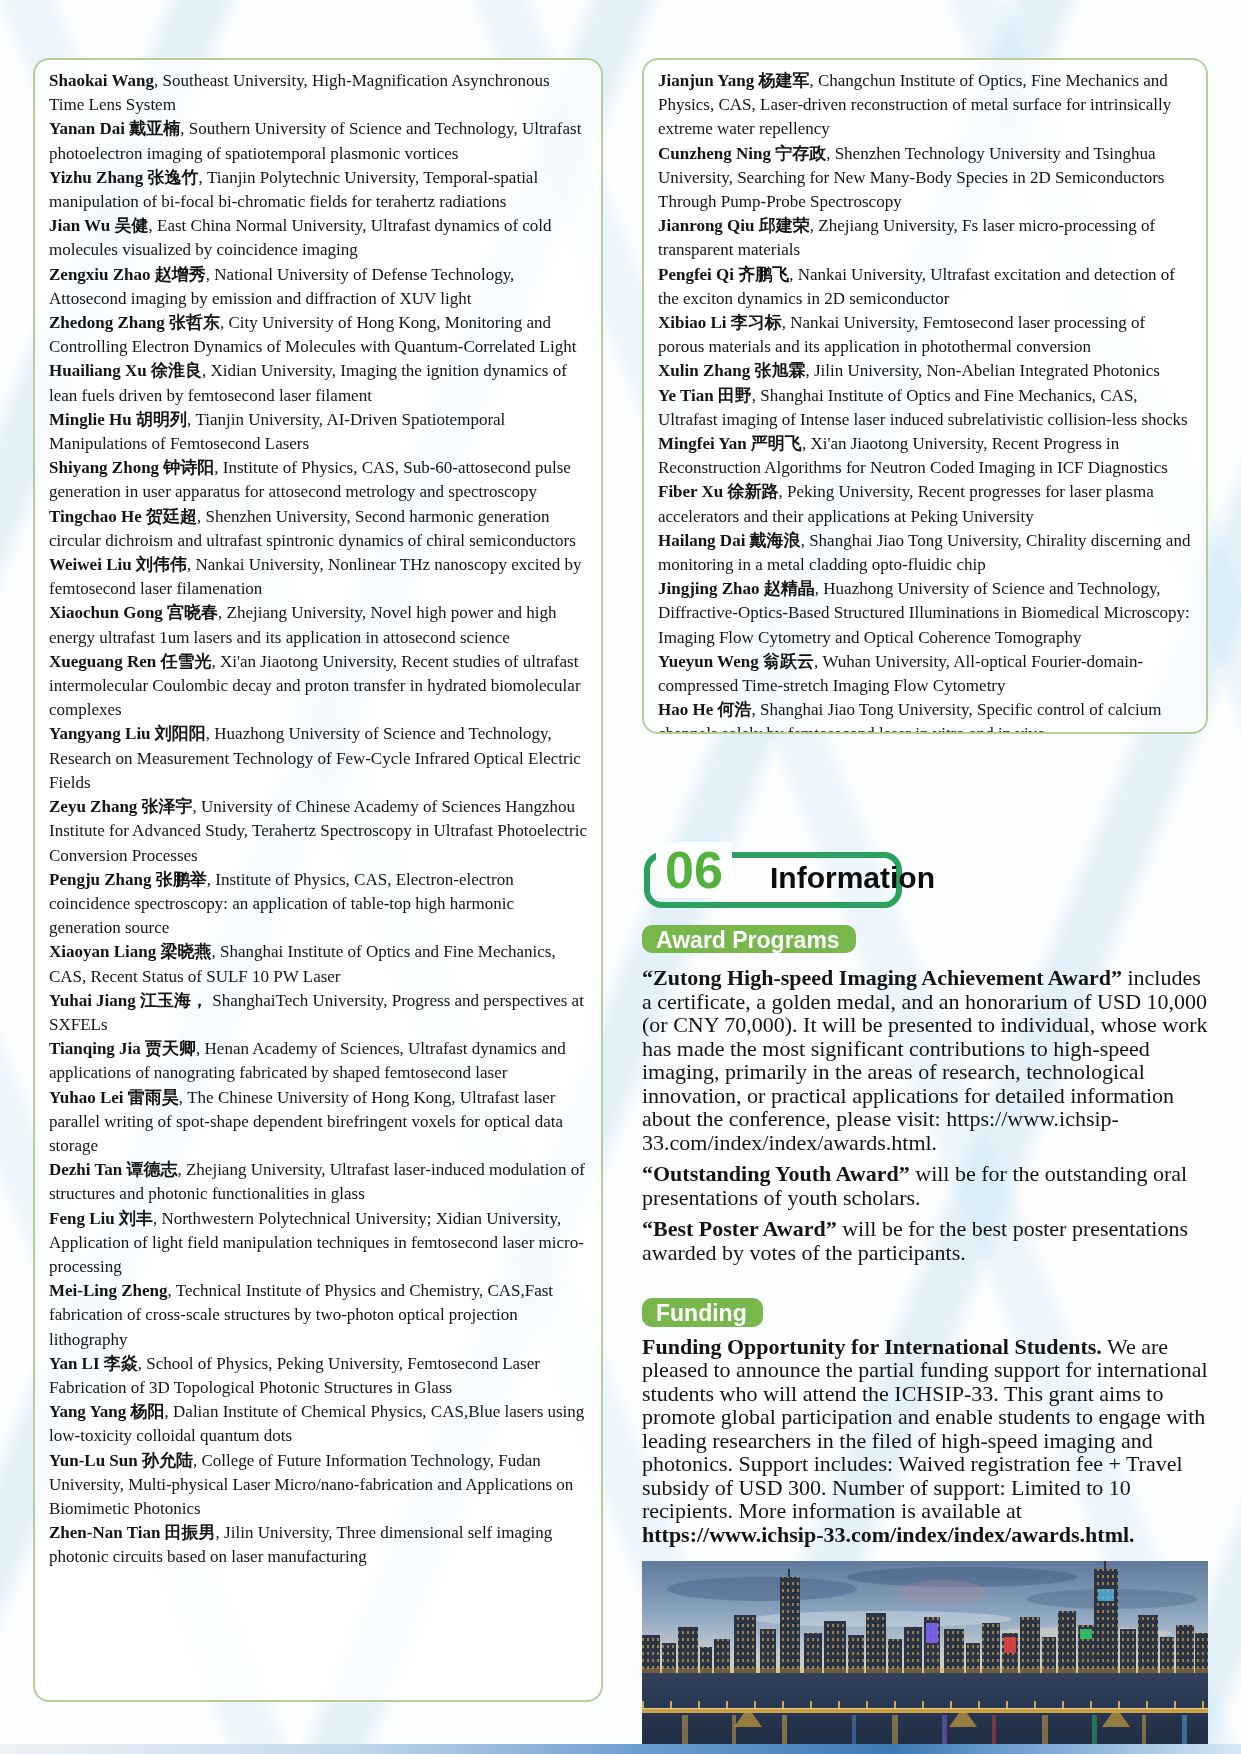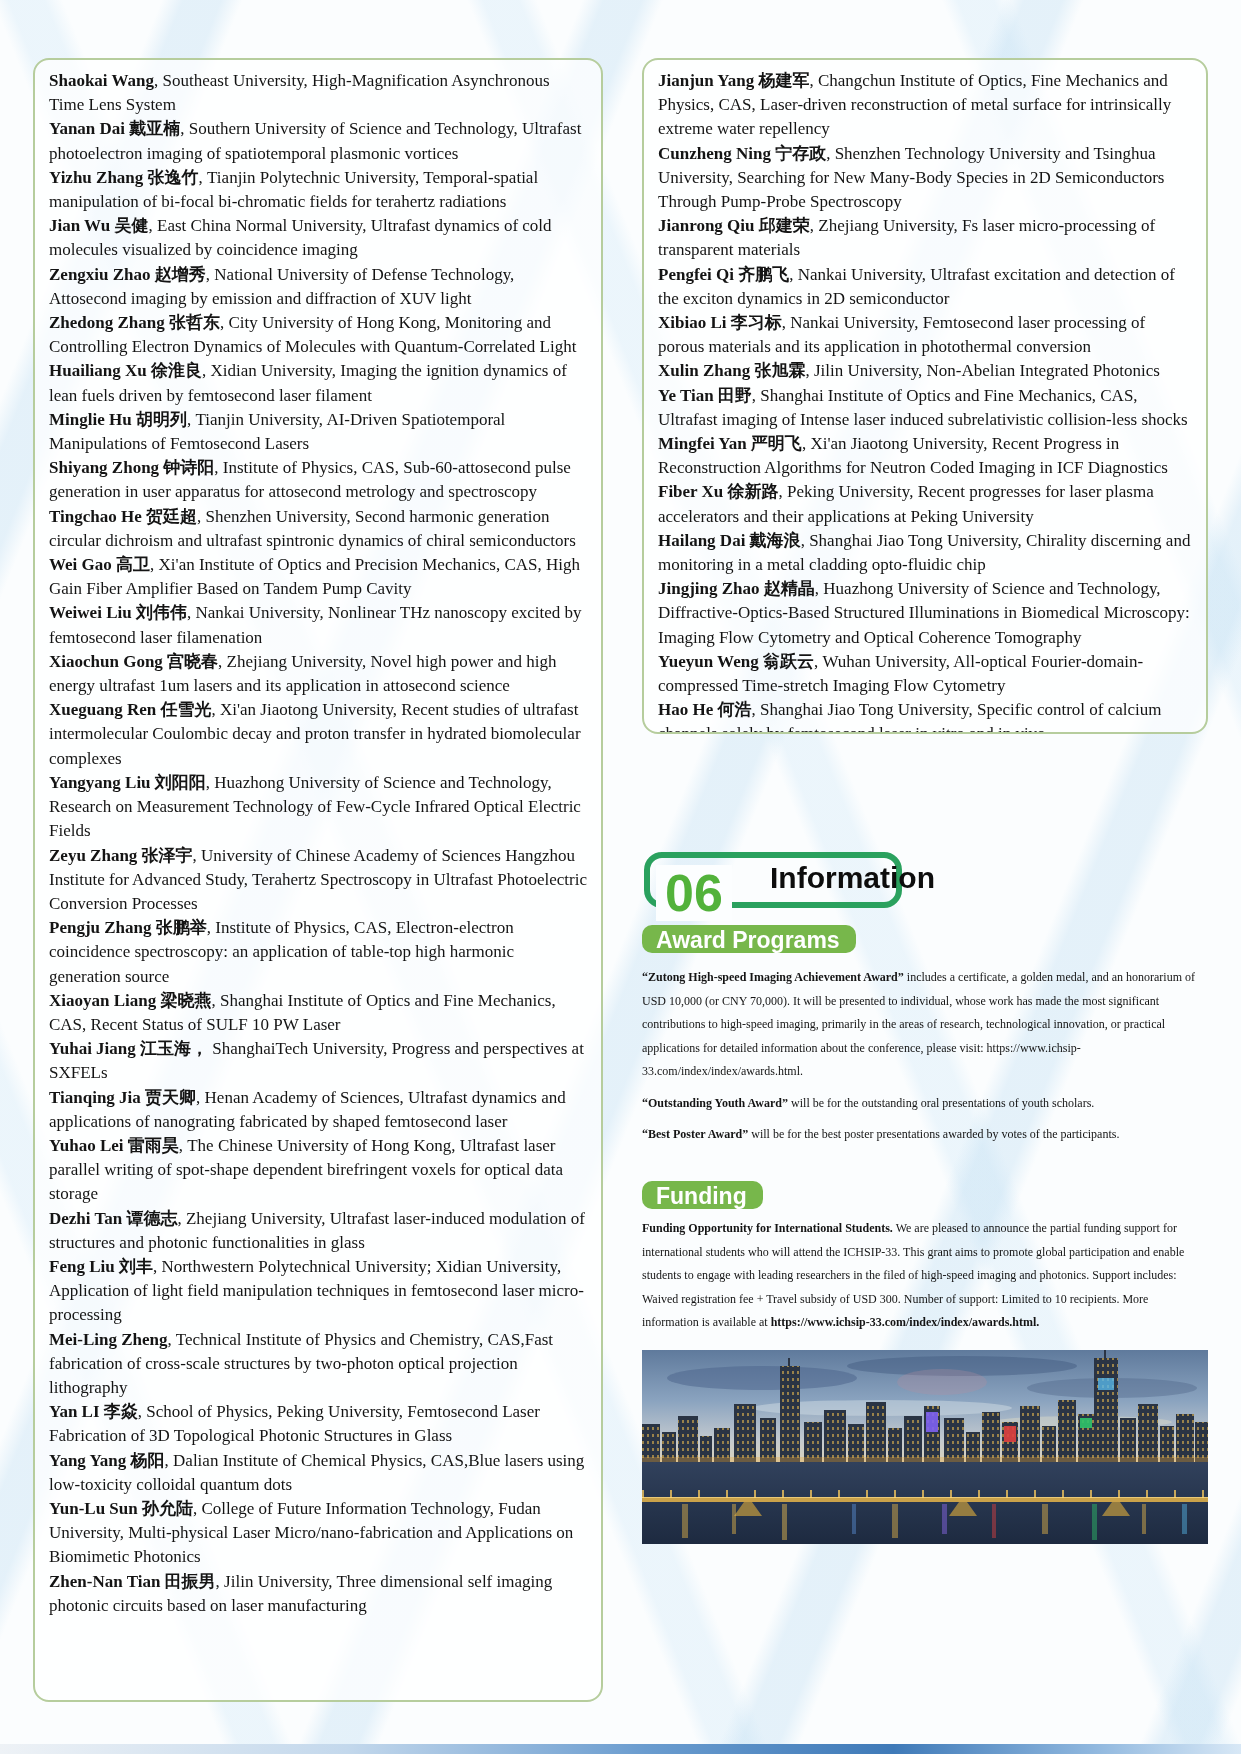--- a/index.html
+++ b/index.html
@@ -25,34 +25,34 @@
   }
   #left-panel{left:33px;top:58px;width:570px;height:1644px;}
   #right-panel{left:642px;top:58px;width:566px;height:676px;}
   .entry{margin:0;font-size:17px;line-height:24.2px;}
   .entry b{font-weight:bold;}
 
   #info-col{position:absolute;left:642px;top:852px;width:566px;}
   .badge{position:relative;width:246px;height:44px;border:6px solid #2aa15e;border-radius:18px;margin-left:2px;}
   .badge-num{
     position:absolute;left:6px;top:-16px;padding:0 9px;background:#fcfeff;
-    font-family:"Liberation Sans",sans-serif;font-weight:bold;font-size:52px;line-height:1.08;color:#52b23b;margin-top:23px;
+    font-family:"Liberation Sans",sans-serif;font-weight:bold;font-size:52px;line-height:1.08;color:#52b23b;
   }
   .badge-title{
     position:absolute;left:120px;top:3px;
     font-family:"Liberation Sans",sans-serif;font-weight:bold;font-size:30px;color:#0d0d0d;
   }
   .pill{
     display:inline-block;background:#77b74b;color:#ffffff;
     font-family:"Liberation Sans",sans-serif;font-weight:bold;font-size:23px;
     padding:2px 16px 0 14px;border-radius:10px;line-height:1.15;
   }
   #award-pill{margin-top:17px;}
   #funding-pill{margin-top:34px;}
-  .para{font-size:12px;line-height:23.5px;margin:8px 0 0 0;}
+  .para{font-size:22px;line-height:23.5px;margin:8px 0 0 0;}
   #award-paras .para:first-of-type{margin-top:13px;}
   .para b{font-weight:bold;}
   #skyline{display:block;margin-top:15px;width:566px;height:194px;}
   #bottom-bar{
     position:absolute;left:0;bottom:0;width:1241px;height:10px;
     background:linear-gradient(90deg,#eef2f6 0%,#c3d8ec 28%,#6a9ccf 52%,#3f7ab8 72%,#8fb7de 88%,#d8e8f6 100%);
   }
 </style>
 </head>
 <body>
@@ -73,21 +73,20 @@
       <p class="entry"><b>Zhedong Zhang 张哲东</b><span>, City University of Hong Kong, Monitoring and Controlling Electron Dynamics of Molecules with Quantum-Correlated Light</span></p>
 
       <p class="entry"><b>Huailiang Xu 徐淮良</b><span>, Xidian University, Imaging the ignition dynamics of lean fuels driven by femtosecond laser filament</span></p>
 
       <p class="entry"><b>Minglie Hu 胡明列</b><span>, Tianjin University, AI-Driven Spatiotemporal Manipulations of Femtosecond Lasers</span></p>
 
       <p class="entry"><b>Shiyang Zhong 钟诗阳</b><span>, Institute of Physics, CAS, Sub-60-attosecond pulse generation in user apparatus for attosecond metrology and spectroscopy</span></p>
 
       <p class="entry"><b>Tingchao He 贺廷超</b><span>, Shenzhen University, Second harmonic generation circular dichroism and ultrafast spintronic dynamics of chiral semiconductors</span></p>
 
-      <p class="entry"><b>Wei Gao 高卫</b><span>, Xi'an Institute of Optics and Precision Mechanics, CAS, High Gain Fiber Amplifier Based on Tandem Pump Cavity</span></p>
 
       <p class="entry"><b>Weiwei Liu 刘伟伟</b><span>, Nankai University, Nonlinear THz nanoscopy excited by femtosecond laser filamenation</span></p>
 
       <p class="entry"><b>Xiaochun Gong 宫晓春</b><span>, Zhejiang University, Novel high power and high energy ultrafast 1um lasers and its application in attosecond science</span></p>
 
       <p class="entry"><b>Xueguang Ren 任雪光</b><span>, Xi'an Jiaotong University, Recent studies of ultrafast intermolecular Coulombic decay and proton transfer in hydrated biomolecular complexes</span></p>
 
       <p class="entry"><b>Yangyang Liu 刘阳阳</b><span>, Huazhong University of Science and Technology, Research on Measurement Technology of Few-Cycle Infrared Optical Electric Fields</span></p>
 
       <p class="entry"><b>Zeyu Zhang 张泽宇</b><span>, University of Chinese Academy of Sciences Hangzhou Institute for Advanced Study, Terahertz Spectroscopy in Ultrafast Photoelectric Conversion Processes</span></p>

